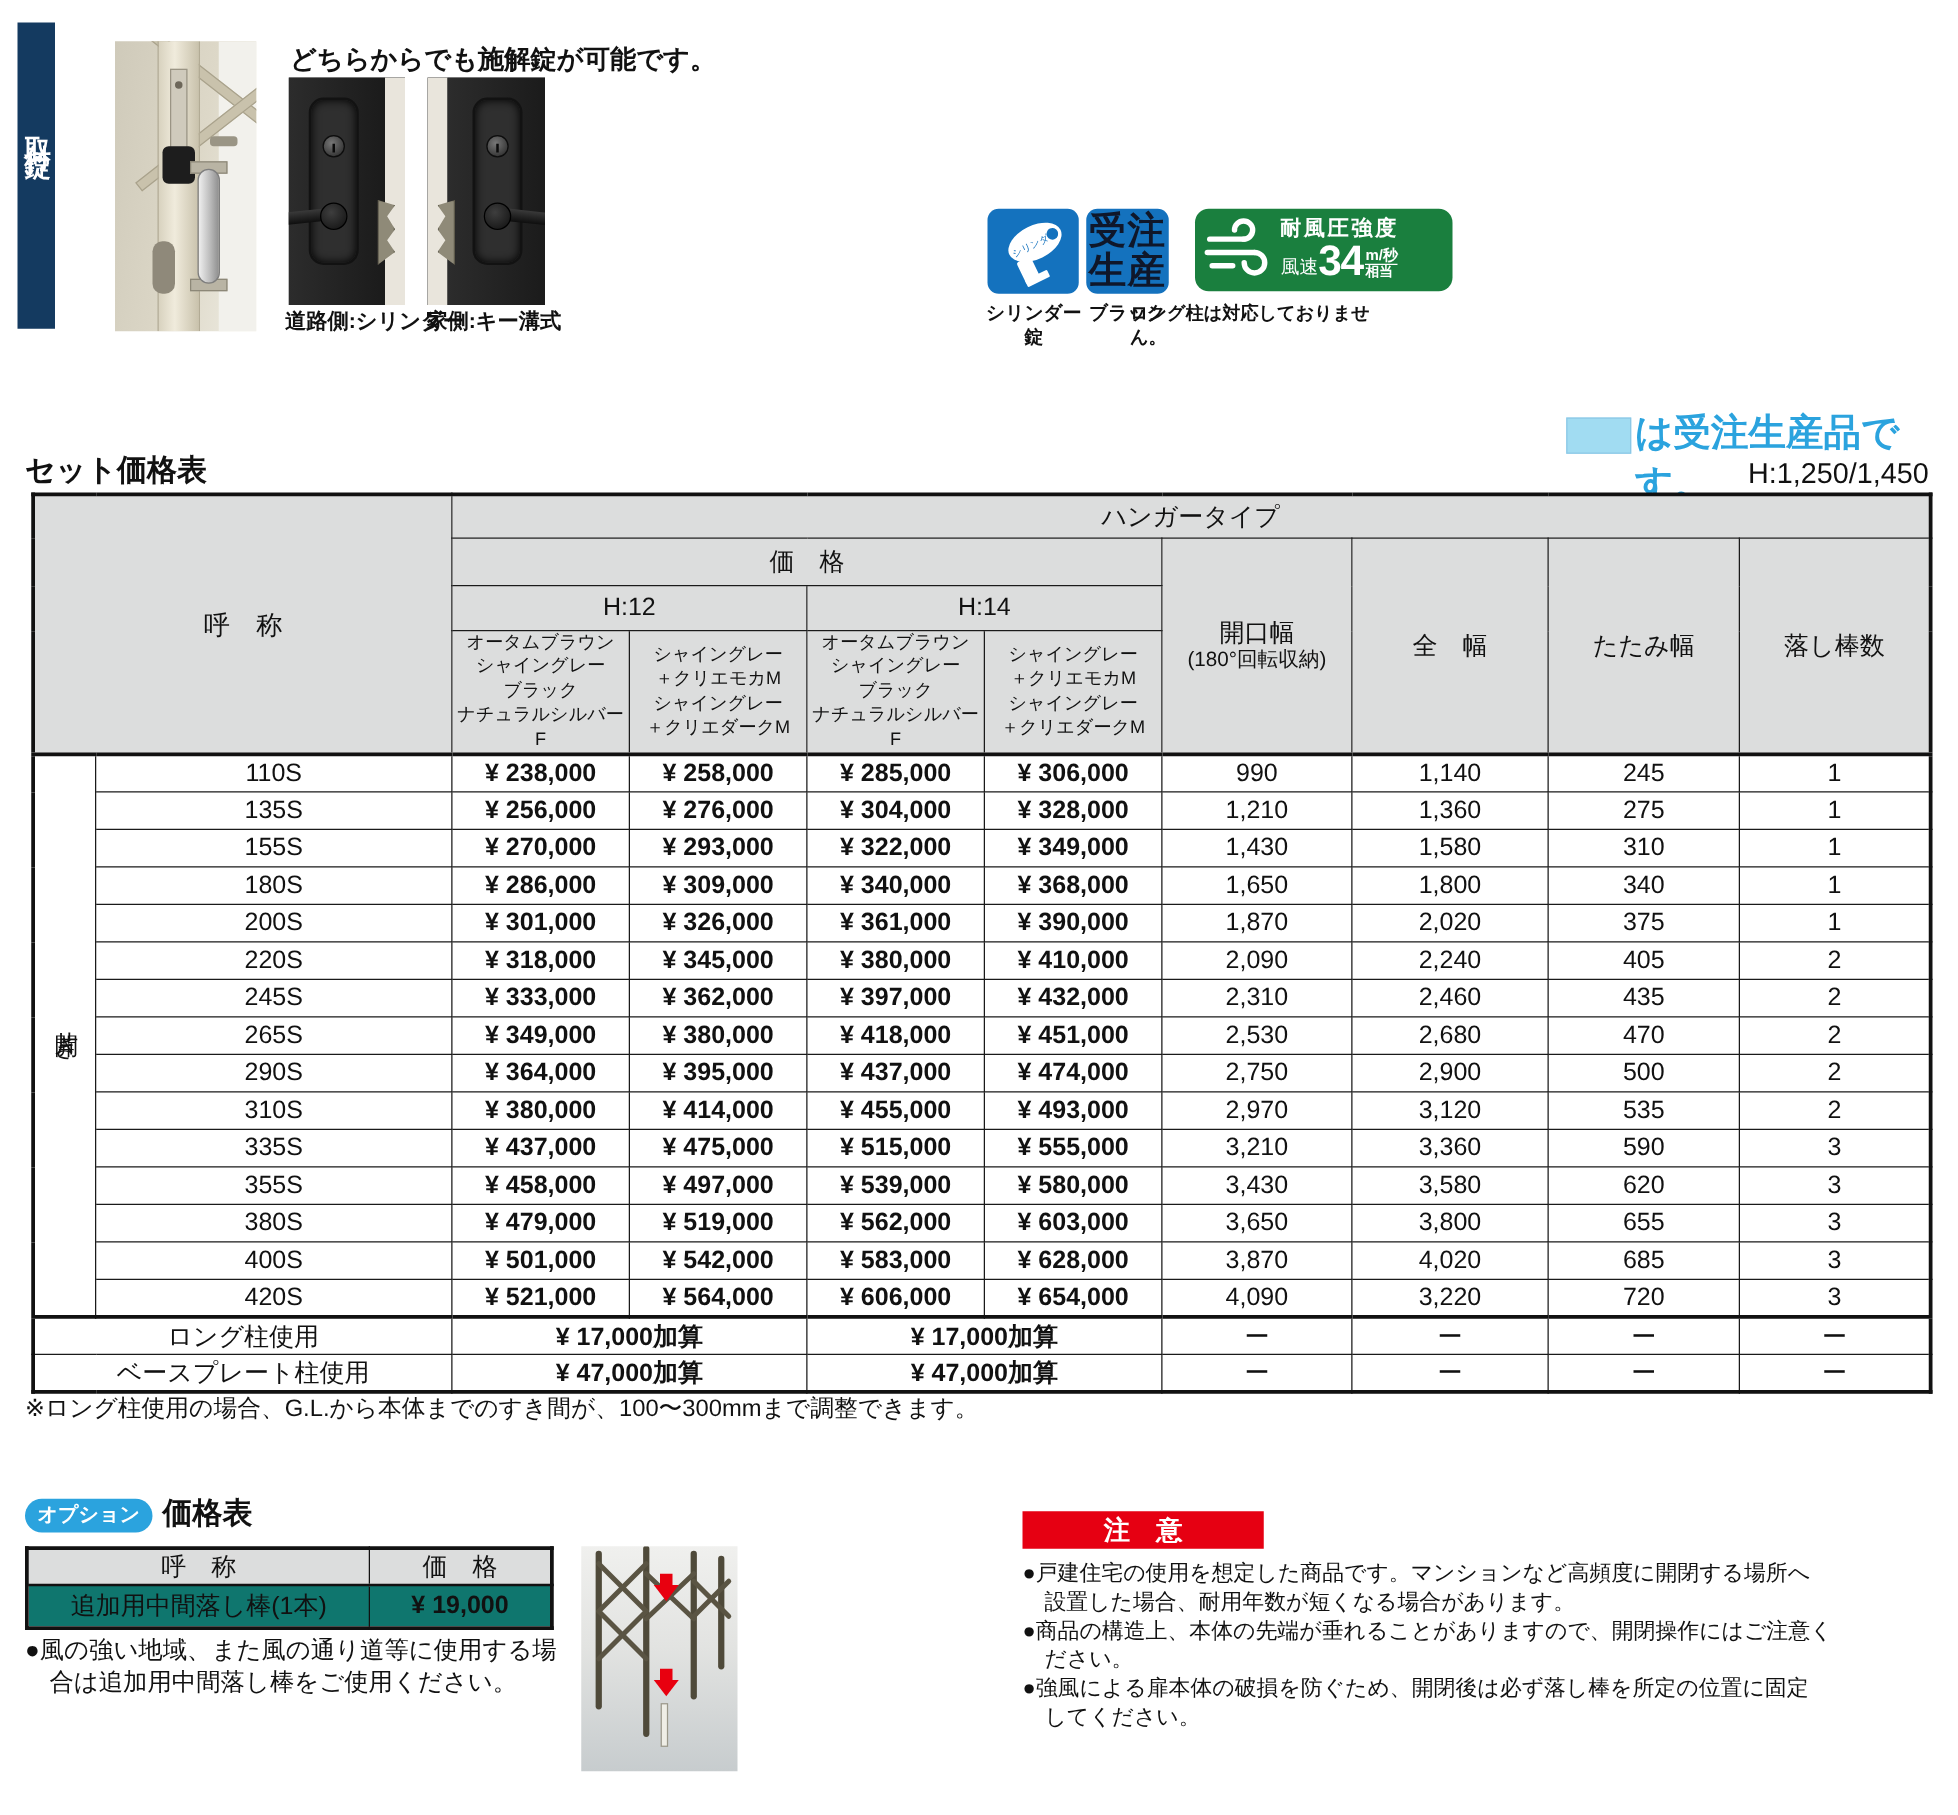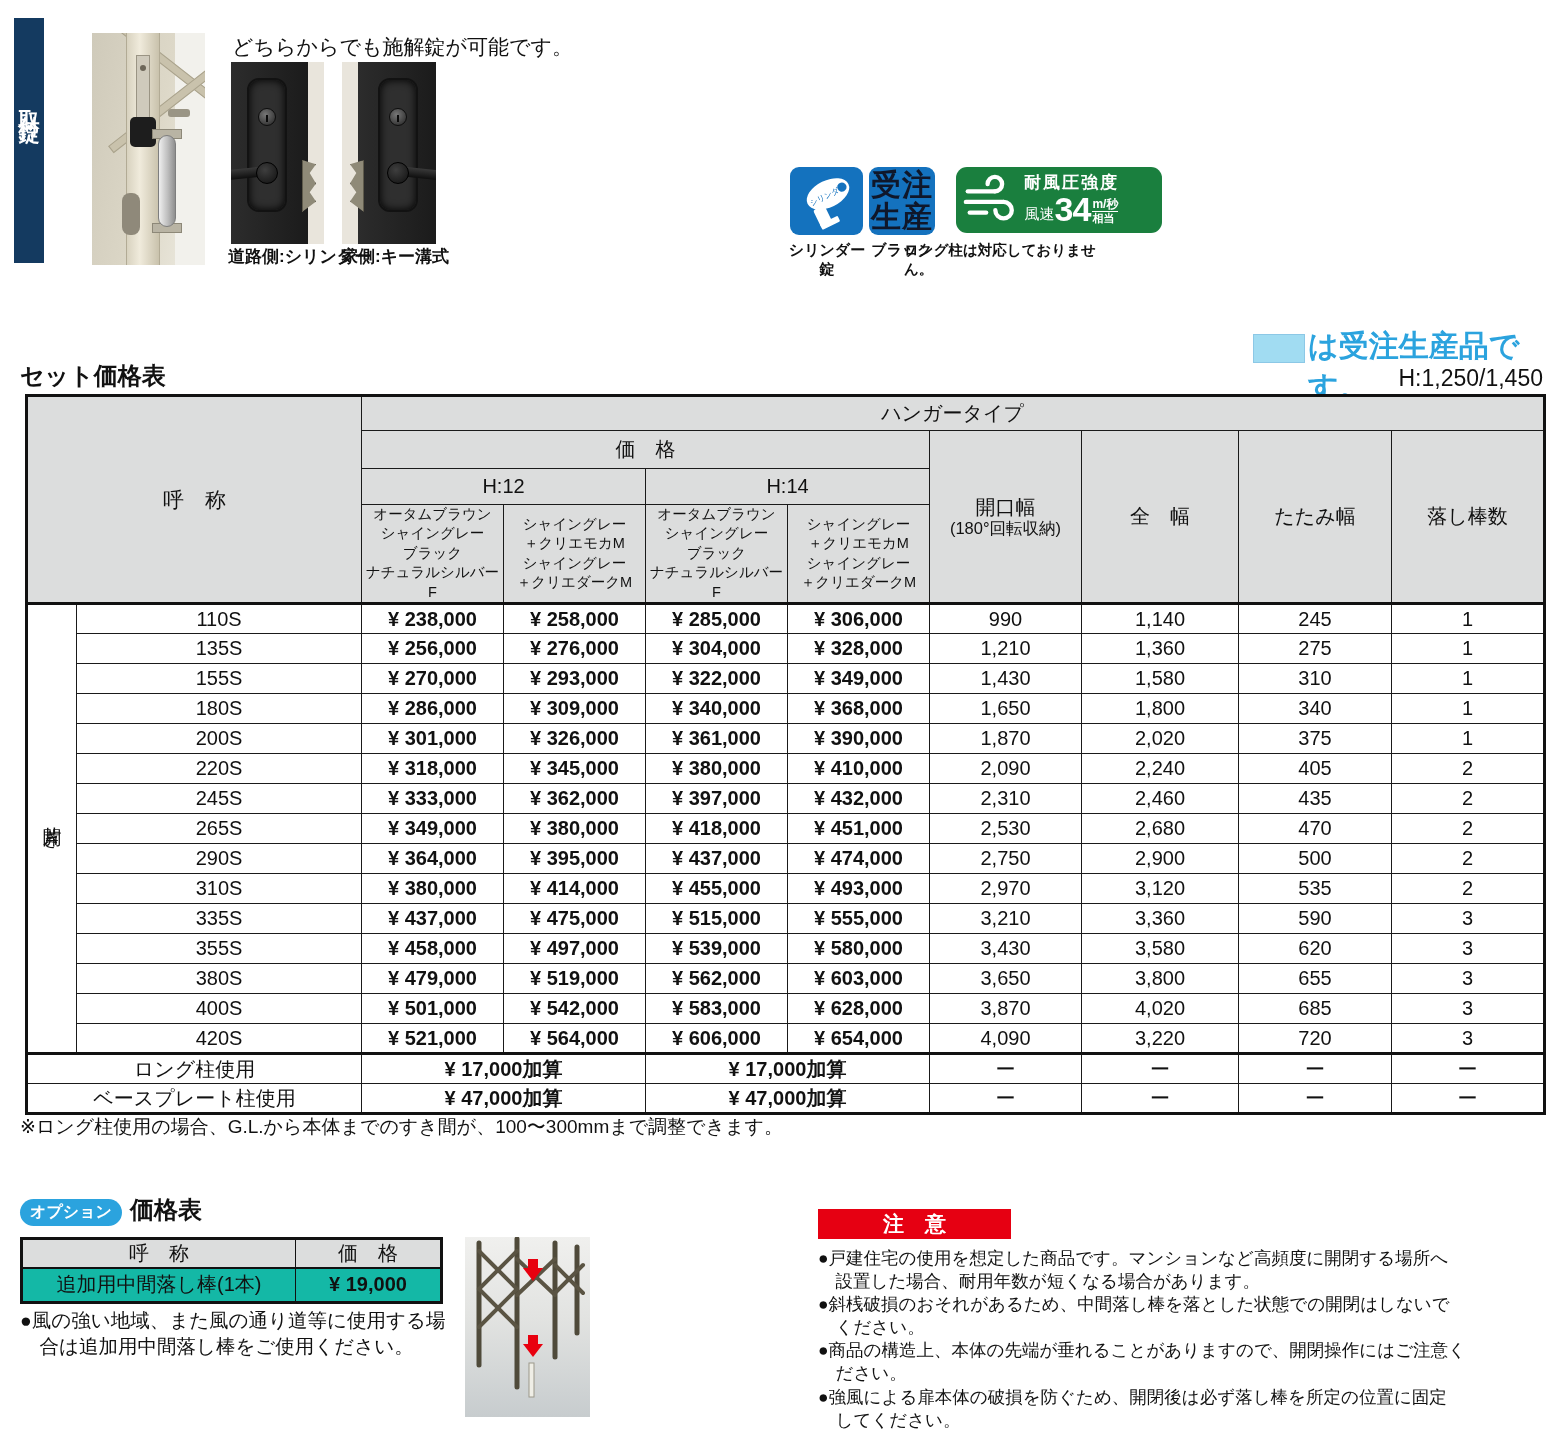--- a/index.html
+++ b/index.html
@@ -25,21 +25,21 @@
   .gp-plate{position:absolute;left:44px;top:22px;width:14px;height:70px;background:#cfcabc;border:1px solid #9a9484}
   .gp-hole{position:absolute;left:48px;top:32px;width:6px;height:6px;border-radius:50%;background:#6d675a}
   .gp-latch{position:absolute;left:38px;top:84px;width:26px;height:30px;background:#1d1d1d;border-radius:5px}
   .gp-handle{position:absolute;left:66px;top:102px;width:18px;height:92px;border-radius:9px;
              background:linear-gradient(90deg,#efefef,#bdbdbd 55%,#8f8f8f);border:1px solid #7e7e7e}
   .gp-hmount{position:absolute;left:60px;top:96px;width:30px;height:10px;background:#b9b4a4;border:1px solid #8d8878}
   .gp-hmount.b{top:190px}
   .gp-knob{position:absolute;left:76px;top:76px;width:22px;height:8px;background:#9a9585;border-radius:3px}
   .gp-foot{position:absolute;left:30px;top:160px;width:18px;height:42px;background:#8f897a;border-radius:8px}
 
-  .caption{left:232px;top:33px;font-size:21px;font-weight:400}
+  .caption{left:232px;top:33px;font-size:21px;font-weight:700}
 
   .lock-photo{top:62px;height:182px;background:#242424;overflow:hidden}
   .lock-photo.p1{left:231px;width:93px}
   .lock-photo.p2{left:342px;width:94px}
   .lp-strip{position:absolute;top:0;height:100%;width:16px;background:#e9e5dc}
   .p1 .lp-strip{right:0} .p2 .lp-strip{left:0}
   .lp-door{position:absolute;top:0;height:100%;background:linear-gradient(90deg,#2c2c2c,#1b1b1b)}
   .p1 .lp-door{left:0;width:77px} .p2 .lp-door{right:0;width:78px}
   .lp-plate{position:absolute;top:16px;width:40px;height:134px;border-radius:12px;
             background:#2f2f2f;border:2px solid #121212;box-shadow:inset 0 0 8px #000}
@@ -108,21 +108,21 @@
   .footnote{left:20px;top:1114px;font-size:19px}
 
   
   .opt-tag{left:20px;top:1199px;width:102px;height:27px;border-radius:14px;background:#2BA3DE;
            color:#fff;font-size:16px;font-weight:700;display:flex;align-items:center;justify-content:center}
   .opt-title{left:130px;top:1194px;font-size:24px;font-weight:700}
   .opt-wrap{left:20px;top:1237px}
   table.opt{border-collapse:collapse;table-layout:fixed;width:420px;border:3px solid #111}
   .opt th,.opt td{border:1px solid #111;text-align:center;overflow:hidden}
   .opt thead th{background:#DCDDDD;height:29px;font-size:20px;font-weight:400;border-bottom:2px solid #111}
-  .opt td{height:34px;font-size:20px;background:#14b8a6}
+  .opt td{height:34px;font-size:20px;background:#0f766e}
   .opt .pr{font-weight:700}
   .opt-note{left:20px;top:1307px;width:470px;font-size:19.5px;line-height:1.35;white-space:pre-line}
 
   .gate-img{left:465px;top:1237px;width:125px;height:180px;
             background:linear-gradient(#f0f0ee 0%,#e2e3e1 45%,#c7ccce 100%);overflow:hidden}
 
   
   .caution-bar{left:818px;top:1209px;width:193px;height:30px;background:#E60012;
                display:flex;align-items:center;justify-content:center}
   .caution-bar span{color:#fff;font-size:21px;font-weight:700}
@@ -518,19 +518,17 @@
     </g>
   </svg>
 </div>
 
 <div class="abs caution-bar">
   <span>注　意</span>
 </div>
 <div class="abs caution-list">
     <div class="caution-item">●戸建住宅の使用を想定した商品です。マンションなど高頻度に開閉する場所へ
 　設置した場合、耐用年数が短くなる場合があります。</div>
-    <div class="caution-item">●斜桟破損のおそれがあるため、中間落し棒を落とした状態での開閉はしないで
-　ください。</div>
     <div class="caution-item">●商品の構造上、本体の先端が垂れることがありますので、開閉操作にはご注意く
 　ださい。</div>
     <div class="caution-item">●強風による扉本体の破損を防ぐため、開閉後は必ず落し棒を所定の位置に固定
 　してください。</div>
   </div>
 
 </body></html>

